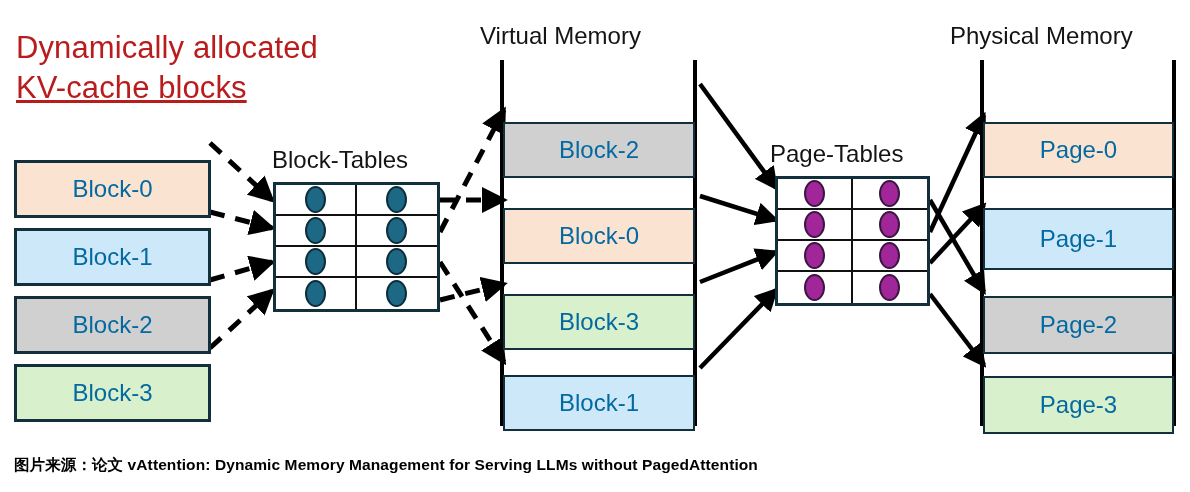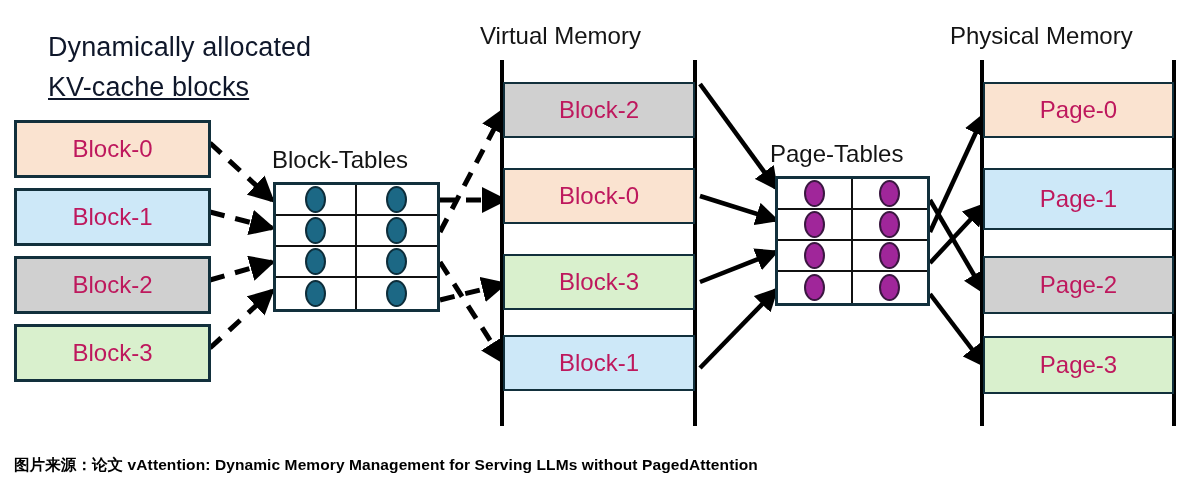--- a/index.html
+++ b/index.html
@@ -15,44 +15,44 @@
     position: relative;
     width: 1190px;
     height: 492px;
     overflow: hidden;
     background: #ffffff;
   }
   .abs { position: absolute; }
 
   
   .caption-label {
-    font-size: 27px;
-    color: #0f172a;
+    font-size: 31px;
+    color: #b91c1c;
     white-space: nowrap;
     line-height: 31px;
     letter-spacing: 0.1px;
-    margin-left: 32px;
   }
   .col-title {
     font-size: 24px;
     color: #141414;
     white-space: nowrap;
     text-align: left;
   }
 
   
   .mem-box {
     box-sizing: border-box;
     border: 2.5px solid #12303c;
     display: flex;
     align-items: center;
     justify-content: center;
     font-size: 24px;
-    color: #be185d;
-    white-space: nowrap;
+    color: #0369a1;
+    white-space: nowrap;
+    margin-top: 40px;
   }
   .kv-box { border-width: 3px; }
 
   
   .rail {
     background: #000000;
     width: 4px;
   }
 
   

